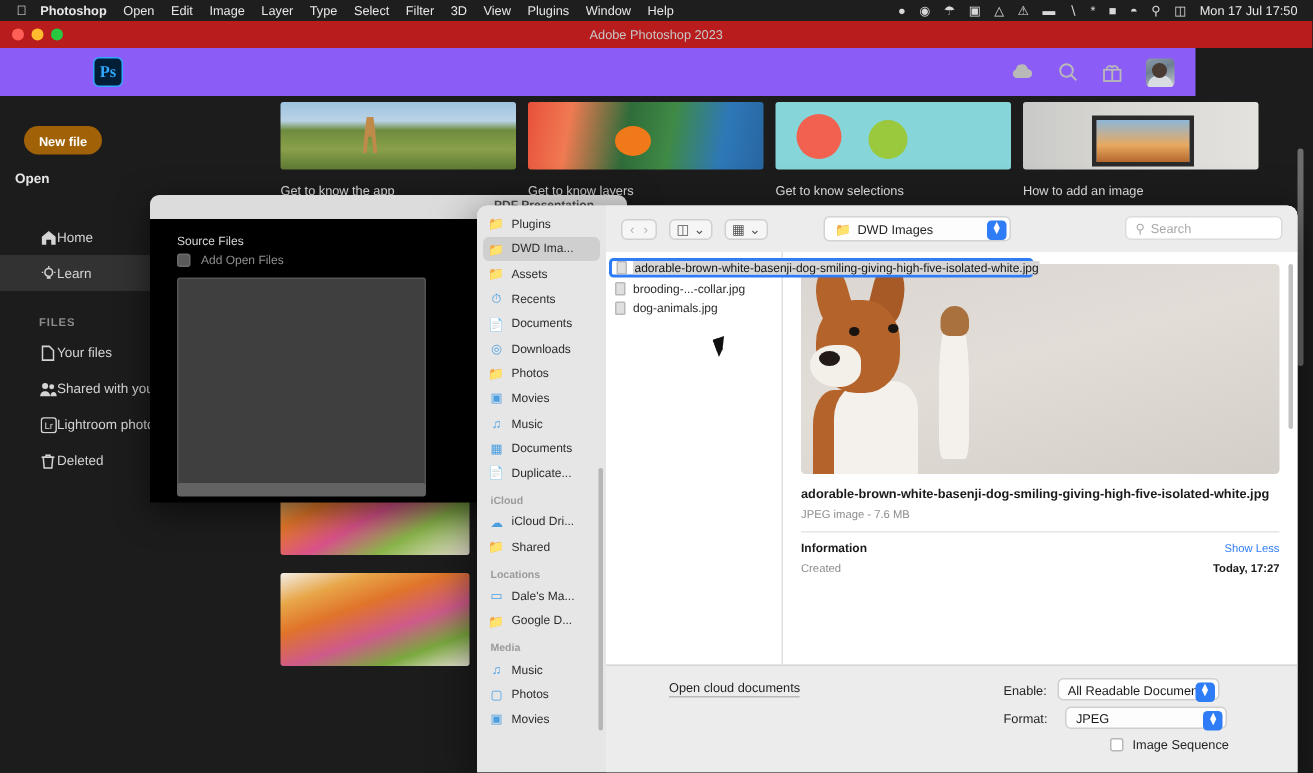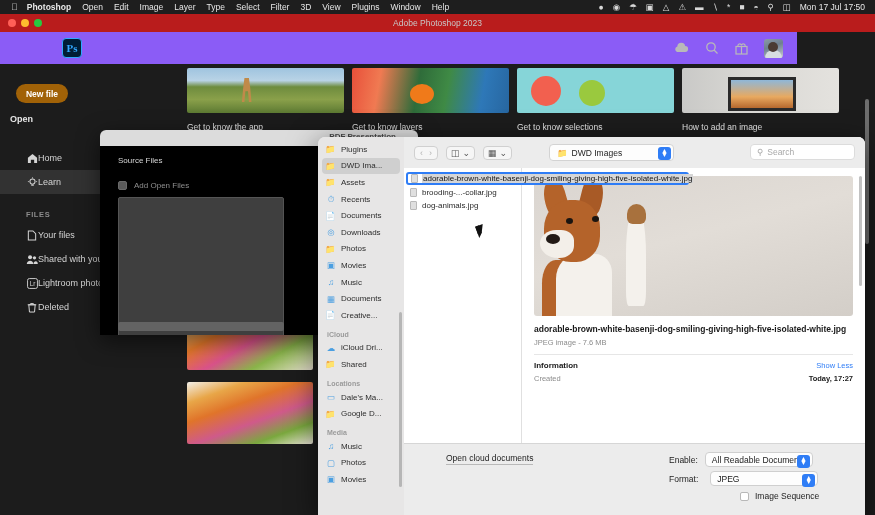--- a/index.html
+++ b/index.html
@@ -138,21 +138,21 @@
     box-shadow: 0 6px 22px rgba(0,0,0,.55); overflow: hidden;
   }
   .pdf-titlebar {
     height: 16px; background: #dcdcdc; position: relative;
   }
   .pdf-title {
     position: absolute; right: 22px; top: 2px; font-size: 8px; color: #4a4a4a; font-weight: bold;
   }
   .pdf-body { padding: 10px 0 0 18px; position: relative; height: 189px; }
   .pdf-h { font-size: 8px; color: #d8d8d8; }
-  .pdf-check-row { display: flex; align-items: flex-end; gap: 7px; margin-top: 16px; }
+  .pdf-check-row { display: flex; align-items: flex-end; gap: 7px; margin-top: 4px; }
   .pdf-check { width: 9px; height: 9px; border-radius: 2px; background: #5a5a5a; border: 1px solid #6a6a6a; }
   .pdf-check-lbl { font-size: 8px; color: #8f8f8f; }
   .pdf-listbox {
     margin-top: 7px; width: 166px; height: 140px;
     background: #3f3f3f; border: 1px solid #555; border-radius: 2px;
   }
   .pdf-listfoot {
     position: absolute; left: 18px; bottom: 4px; width: 166px; height: 9px;
     background: #636363; border-radius: 2px;
   }
@@ -535,21 +535,21 @@
     <div class="fs-item">
       <span class="fs-ico">♫</span>
       <span>Music</span>
     </div>
     <div class="fs-item">
       <span class="fs-ico">▦</span>
       <span>Documents</span>
     </div>
     <div class="fs-item">
       <span class="fs-ico">📄</span>
-      <span>Creative...</span>
+      <span>Duplicate...</span>
     </div>
 
     <div class="fs-head">iCloud</div>
     <div class="fs-item">
       <span class="fs-ico">☁</span>
       <span>iCloud Dri...</span>
     </div>
     <div class="fs-item">
       <span class="fs-ico">📁</span>
       <span>Shared</span>

